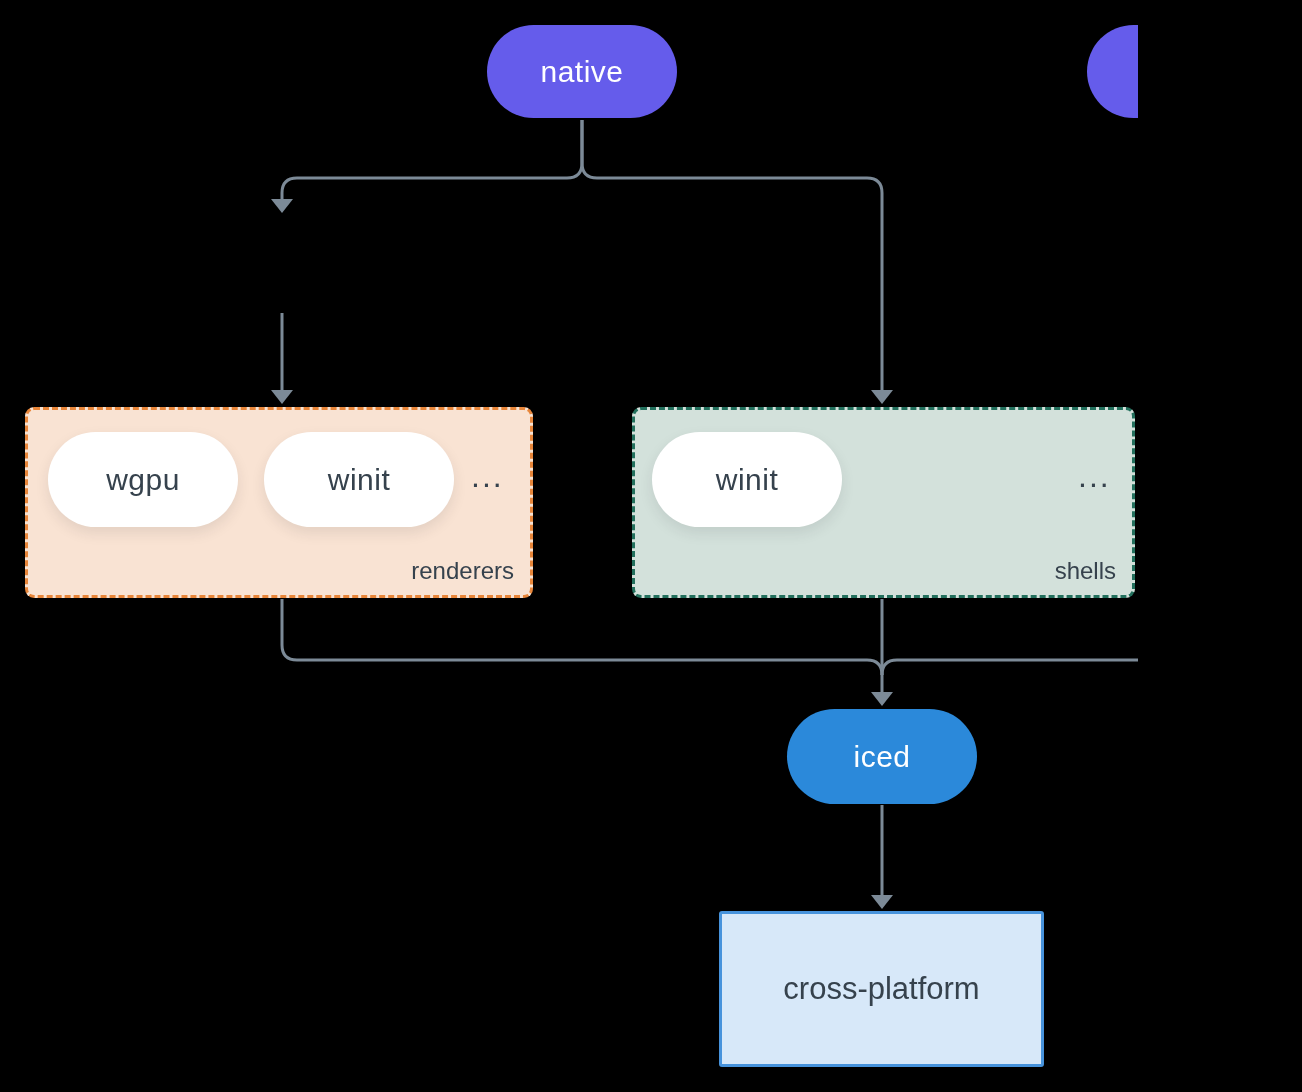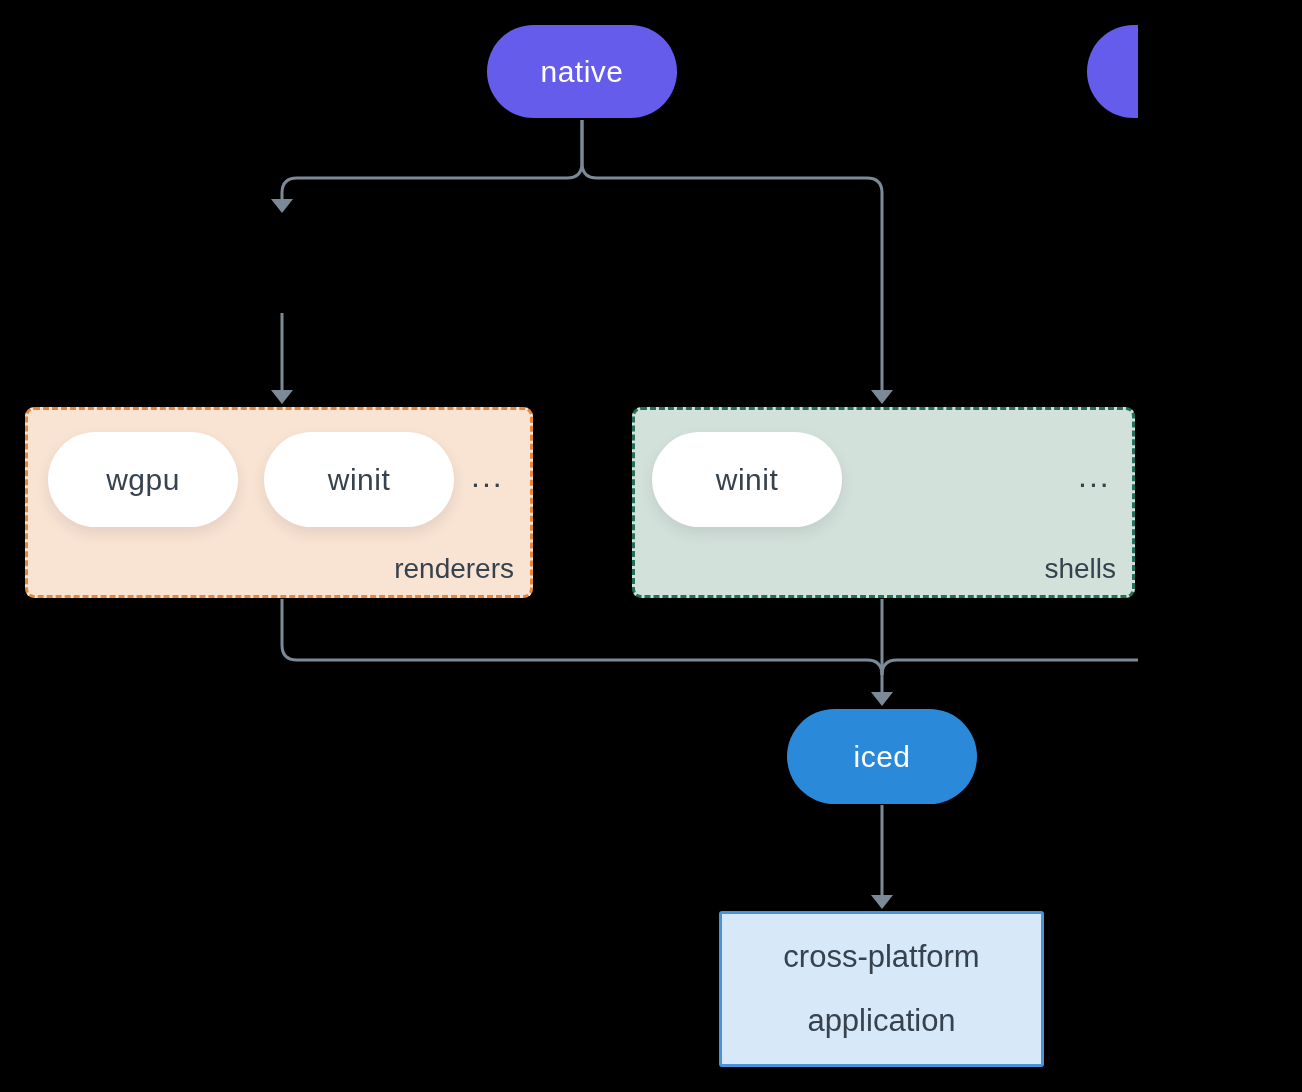--- a/index.html
+++ b/index.html
@@ -49,21 +49,21 @@
   .group.renderers{
     background:var(--c-renderers_fill,#f9e3d3);
     border:3px dashed var(--c-renderers_border,#e8863a);
   }
   .group.shells{
     background:var(--c-shells_fill,#d3e1db);
     border:3px dashed var(--c-shells_border,#23705d);
   }
   .group-label{
     position:absolute;right:16px;bottom:10px;
-    font-size:28px;color:var(--c-ink,#36424d);
+    font-size:24px;color:var(--c-ink,#36424d);
   }
   .dots{
     position:absolute;
     font-size:32px;color:var(--c-ink,#36424d);
     letter-spacing:2px;
   }
   .appbox{
     position:absolute;
     left:719px;top:911px;width:325px;height:156px;
     box-sizing:border-box;
@@ -142,16 +142,15 @@
     <div id="dots-shells" class="dots">...</div>
     <div class="group-label">shells</div>
   </div>
 
   <div id="node-iced" class="pill blue">
     <span>iced</span>
   </div>
 
   <div class="appbox">
     <div>cross-platform</div>
-    <div>application</div>
   </div>
 
 </div>
 
 </body></html>

